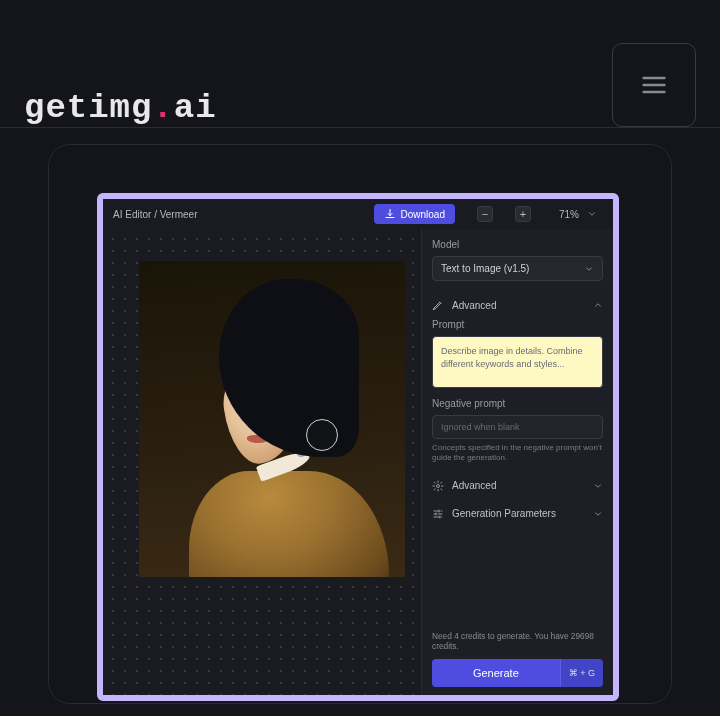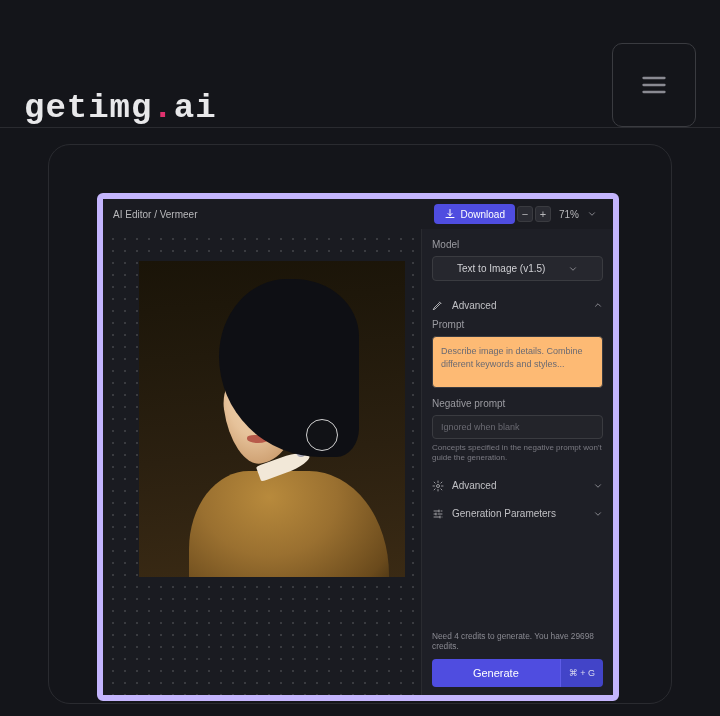--- a/index.html
+++ b/index.html
@@ -58,21 +58,21 @@
 }
 .app-topbar {
   height: 30px;
   display: flex;
   align-items: center;
   justify-content: space-between;
   padding: 0 10px;
   font-size: 10px;
   color: #b8b8bb;
 }
-.topbar-right { display: flex; align-items: center; gap: 2px; }
+.topbar-right { display: flex; align-items: center; gap: 22px; }
 .download-btn {
   background: #4f4de0;
   color: #fff;
   border: none;
   border-radius: 4px;
   padding: 4px 10px;
   font-size: 10px;
   display: flex;
   align-items: center;
   gap: 5px;
@@ -163,41 +163,41 @@
   padding: 10px 10px 8px 10px;
   display: flex;
   flex-direction: column;
   font-size: 10px;
 }
 .panel-label { color: #9a9aa0; font-size: 10px; margin-bottom: 6px; }
 .select-box {
   background: #26272e;
   border: 1px solid #3a3b40;
   border-radius: 4px;
-  padding: 6px 24px;
+  padding: 6px 8px;
   font-size: 10px;
   color: #d0d0d4;
   display: flex;
   justify-content: space-between;
   align-items: center;
   margin-bottom: 10px;
   cursor: pointer;
 }
 .section-row {
   display: flex;
   align-items: center;
   justify-content: space-between;
   padding: 8px 0;
   color: #c0c0c4;
   font-size: 10px;
   cursor: pointer;
 }
 .section-row .left { display: flex; align-items: center; gap: 8px; }
 .textarea-box {
-  background: #fdba74;
+  background: #fef9c3;
   border: 1px solid #3a3b40;
   border-radius: 4px;
   padding: 8px;
   font-size: 9px;
   color: #6a6a72;
   min-height: 52px;
   margin-bottom: 10px;
   line-height: 1.4;
 }
 .input-box {

